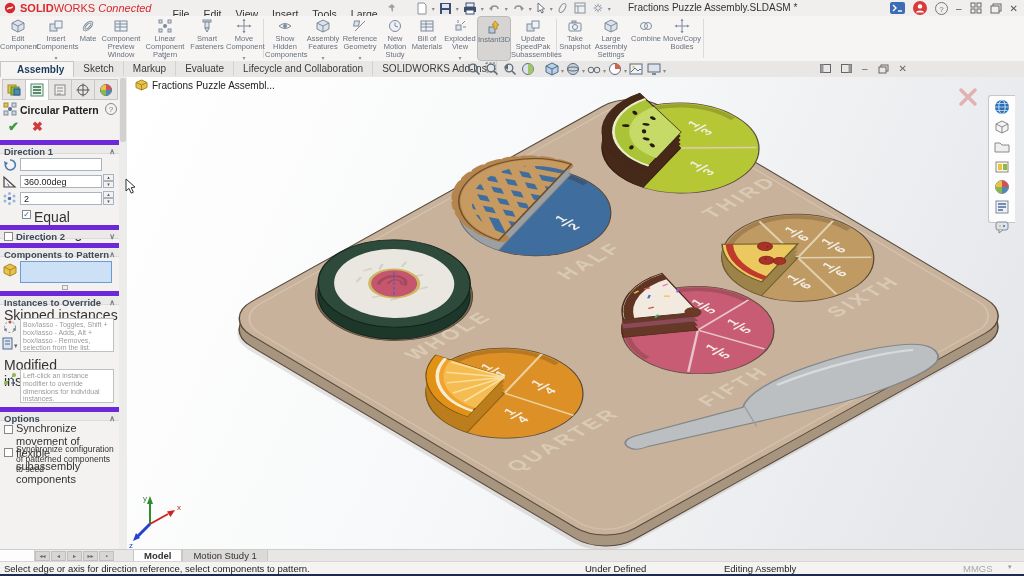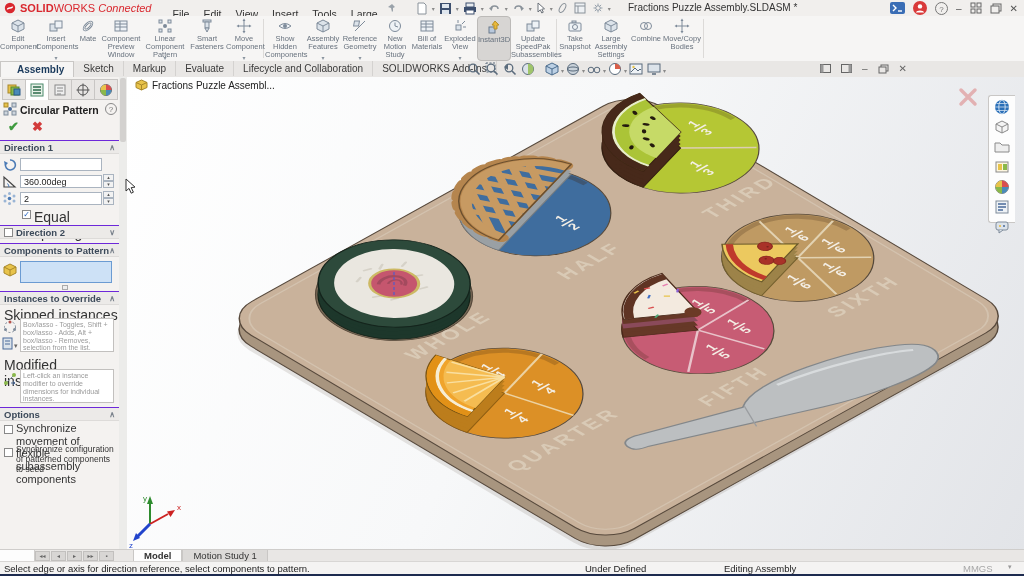--- a/index.html
+++ b/index.html
@@ -35,21 +35,21 @@
   .hud .hi{margin:0 2px;}
   .hud .car{font-size:6px;color:#8a8a8a;}
   #docwin{position:absolute;right:112px;top:2px;display:flex;align-items:center;}
   #docwin>*{margin:0 5px;color:#666;font-size:10px;}
   
   #panel{left:0;top:77px;width:119px;height:472px;background:#f4f2f0;border-right:1px solid #c8c6c4;font-size:10px;}
   #pm-scroll{left:119px;top:77px;width:8px;height:472px;background:#ececea;border-right:1px solid #c8c6c4;}
   #pm-thumb{left:120px;top:78px;width:6px;height:64px;background:#d3d1cf;border-radius:2px;}
   .ptab{position:absolute;top:2px;width:22px;height:19px;background:#e8e6e4;border:1px solid #c8c6c4;display:flex;align-items:center;justify-content:center;}
   .ptab.active{background:#ffffff;border-bottom-color:#ffffff;}
-  .sechead{position:absolute;left:0;width:119px;height:14px;background:#eceae8;border-top:1px solid #6d28d9;border-bottom:1px solid #dddbd9;font-weight:bold;color:#3c4a5a;line-height:14px;padding-left:4px;box-sizing:border-box;font-size:9.5px;}
+  .sechead{position:absolute;left:0;width:119px;height:14px;background:#eceae8;border-top:5px solid #6d28d9;border-bottom:1px solid #dddbd9;font-weight:bold;color:#3c4a5a;line-height:14px;padding-left:4px;box-sizing:border-box;font-size:9.5px;}
   .chev{position:absolute;right:4px;top:0;color:#7a828c;font-size:8px;}
   .pfield{position:absolute;left:20px;width:82px;height:13px;background:#fff;border:1px solid #aab4c0;font-size:9px;line-height:13px;padding-left:3px;box-sizing:border-box;color:#222;}
   .spin{position:absolute;left:103px;width:11px;height:15px;}
   .spin div{height:7px;border:1px solid #aab4c0;background:#f2f2f2;font-size:5px;line-height:5px;text-align:center;color:#555;box-sizing:border-box;}
   .cb{position:absolute;width:9px;height:9px;background:#fff;border:1px solid #888;box-sizing:border-box;font-size:8px;line-height:8px;color:#1e5fbf;text-align:center;}
   .hintbox{position:absolute;left:20px;width:94px;background:#fff;border:1px solid #c2c0be;font-size:7px;line-height:1.12;color:#9a9a9a;padding:2px;box-sizing:border-box;}
   .plabel{position:absolute;color:#333;font-size:14px;}
   
   #viewport{left:127px;top:77px;width:897px;height:472px;background:linear-gradient(115deg,#ffffff 0%,#f7f8f9 45%,#e2e4e8 100%);}
   #crumb{position:absolute;left:8px;top:2px;display:flex;align-items:center;font-size:10px;color:#222;}

